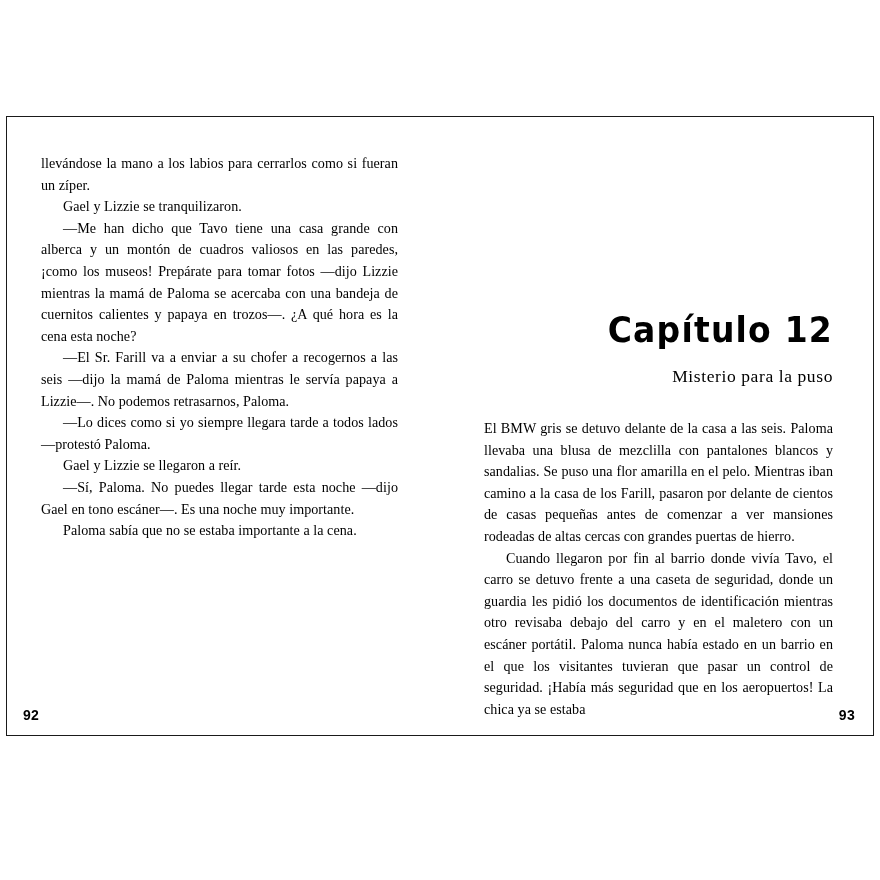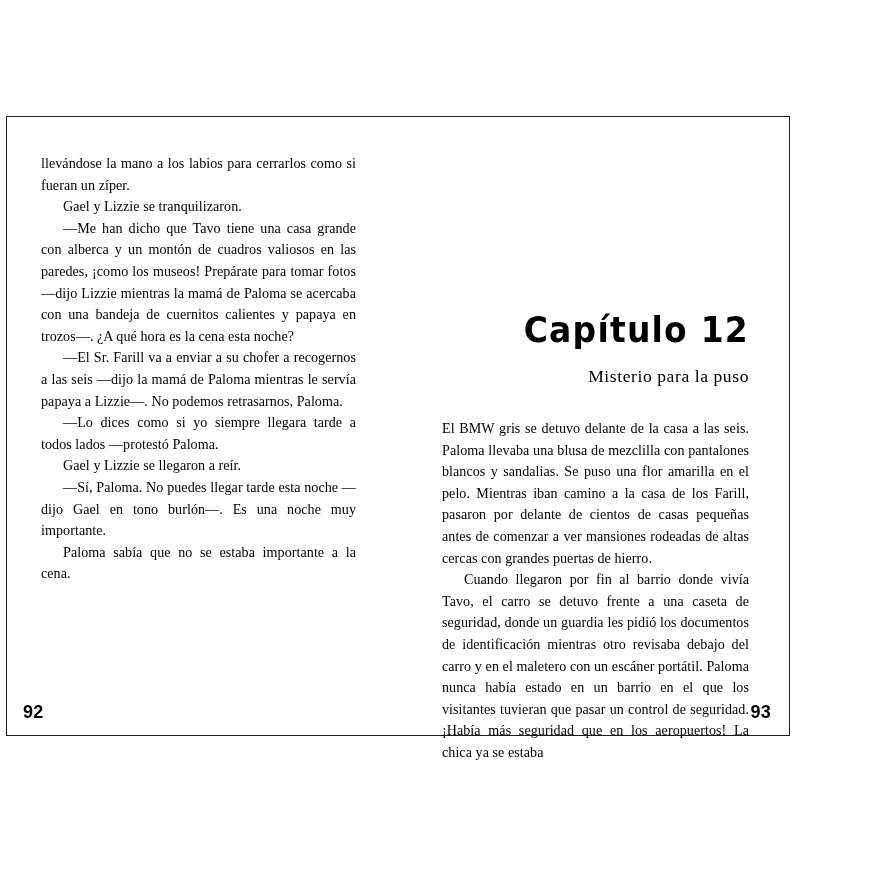--- a/index.html
+++ b/index.html
@@ -20,21 +20,21 @@
     top: 0;
     width: 880px;
     height: 880px;
     background: #ffffff;
   }
   
   #page-frame {
     position: absolute;
     left: 6px;
     top: 116px;
-    width: 784px;
+    width: 868px;
     height: 620px;
     border: 1px solid #1a1a1a;
     box-sizing: border-box;
     background: #ffffff;
   }
   #pages {
     position: absolute;
     left: 0;
     top: 0;
     right: 0;
@@ -67,21 +67,21 @@
   p.para.indent {
     text-indent: 22px;
   }
   p.para.noindent {
     text-indent: 0;
   }
   .folio {
     position: absolute;
     bottom: 12px;
     font-family: "Liberation Sans", sans-serif;
-    font-size: 18px;
+    font-size: 14px;
     font-weight: 700;
     color: #000000;
     letter-spacing: 0.3px;
   }
   .folio-left {
     left: 16px;
   }
   .folio-right {
     right: 18px;
   }
@@ -122,21 +122,21 @@
     <div id="pages">
 
       <div class="page page-left">
         <div class="textblock">
           <p class="para noindent">llevándose la mano a los labios para cerrarlos como si fueran un zíper.</p>
           <p class="para indent">Gael y Lizzie se tranquilizaron.</p>
           <p class="para indent">—Me han dicho que Tavo tiene una casa grande con alberca y un montón de cuadros valiosos en las paredes, ¡como los museos! Prepárate para tomar fotos —dijo Lizzie mientras la mamá de Paloma se acercaba con una bandeja de cuernitos calientes y papaya en trozos—. ¿A qué hora es la cena esta noche?</p>
           <p class="para indent">—El Sr. Farill va a enviar a su chofer a recogernos a las seis —dijo la mamá de Paloma mientras le servía papaya a Lizzie—. No podemos retrasarnos, Paloma.</p>
           <p class="para indent">—Lo dices como si yo siempre llegara tarde a todos lados —protestó Paloma.</p>
           <p class="para indent">Gael y Lizzie se llegaron a reír.</p>
-          <p class="para indent">—Sí, Paloma. No puedes llegar tarde esta noche —dijo Gael en tono burlón—. Es una noche muy importante.</p>
+          <p class="para indent">—Sí, Paloma. No puedes llegar tarde esta noche —dijo Gael en tono escáner—. Es una noche muy importante.</p>
           <p class="para indent">Paloma sabía que no se estaba importante a la cena.</p>
         </div>
         <div class="folio folio-left">92</div>
       </div>
 
       <div class="page page-right">
         <div class="chapter-head">
           <div class="chapter-number">Capítulo 12</div>
           <div class="chapter-title">Misterio para la puso</div>
         </div>

